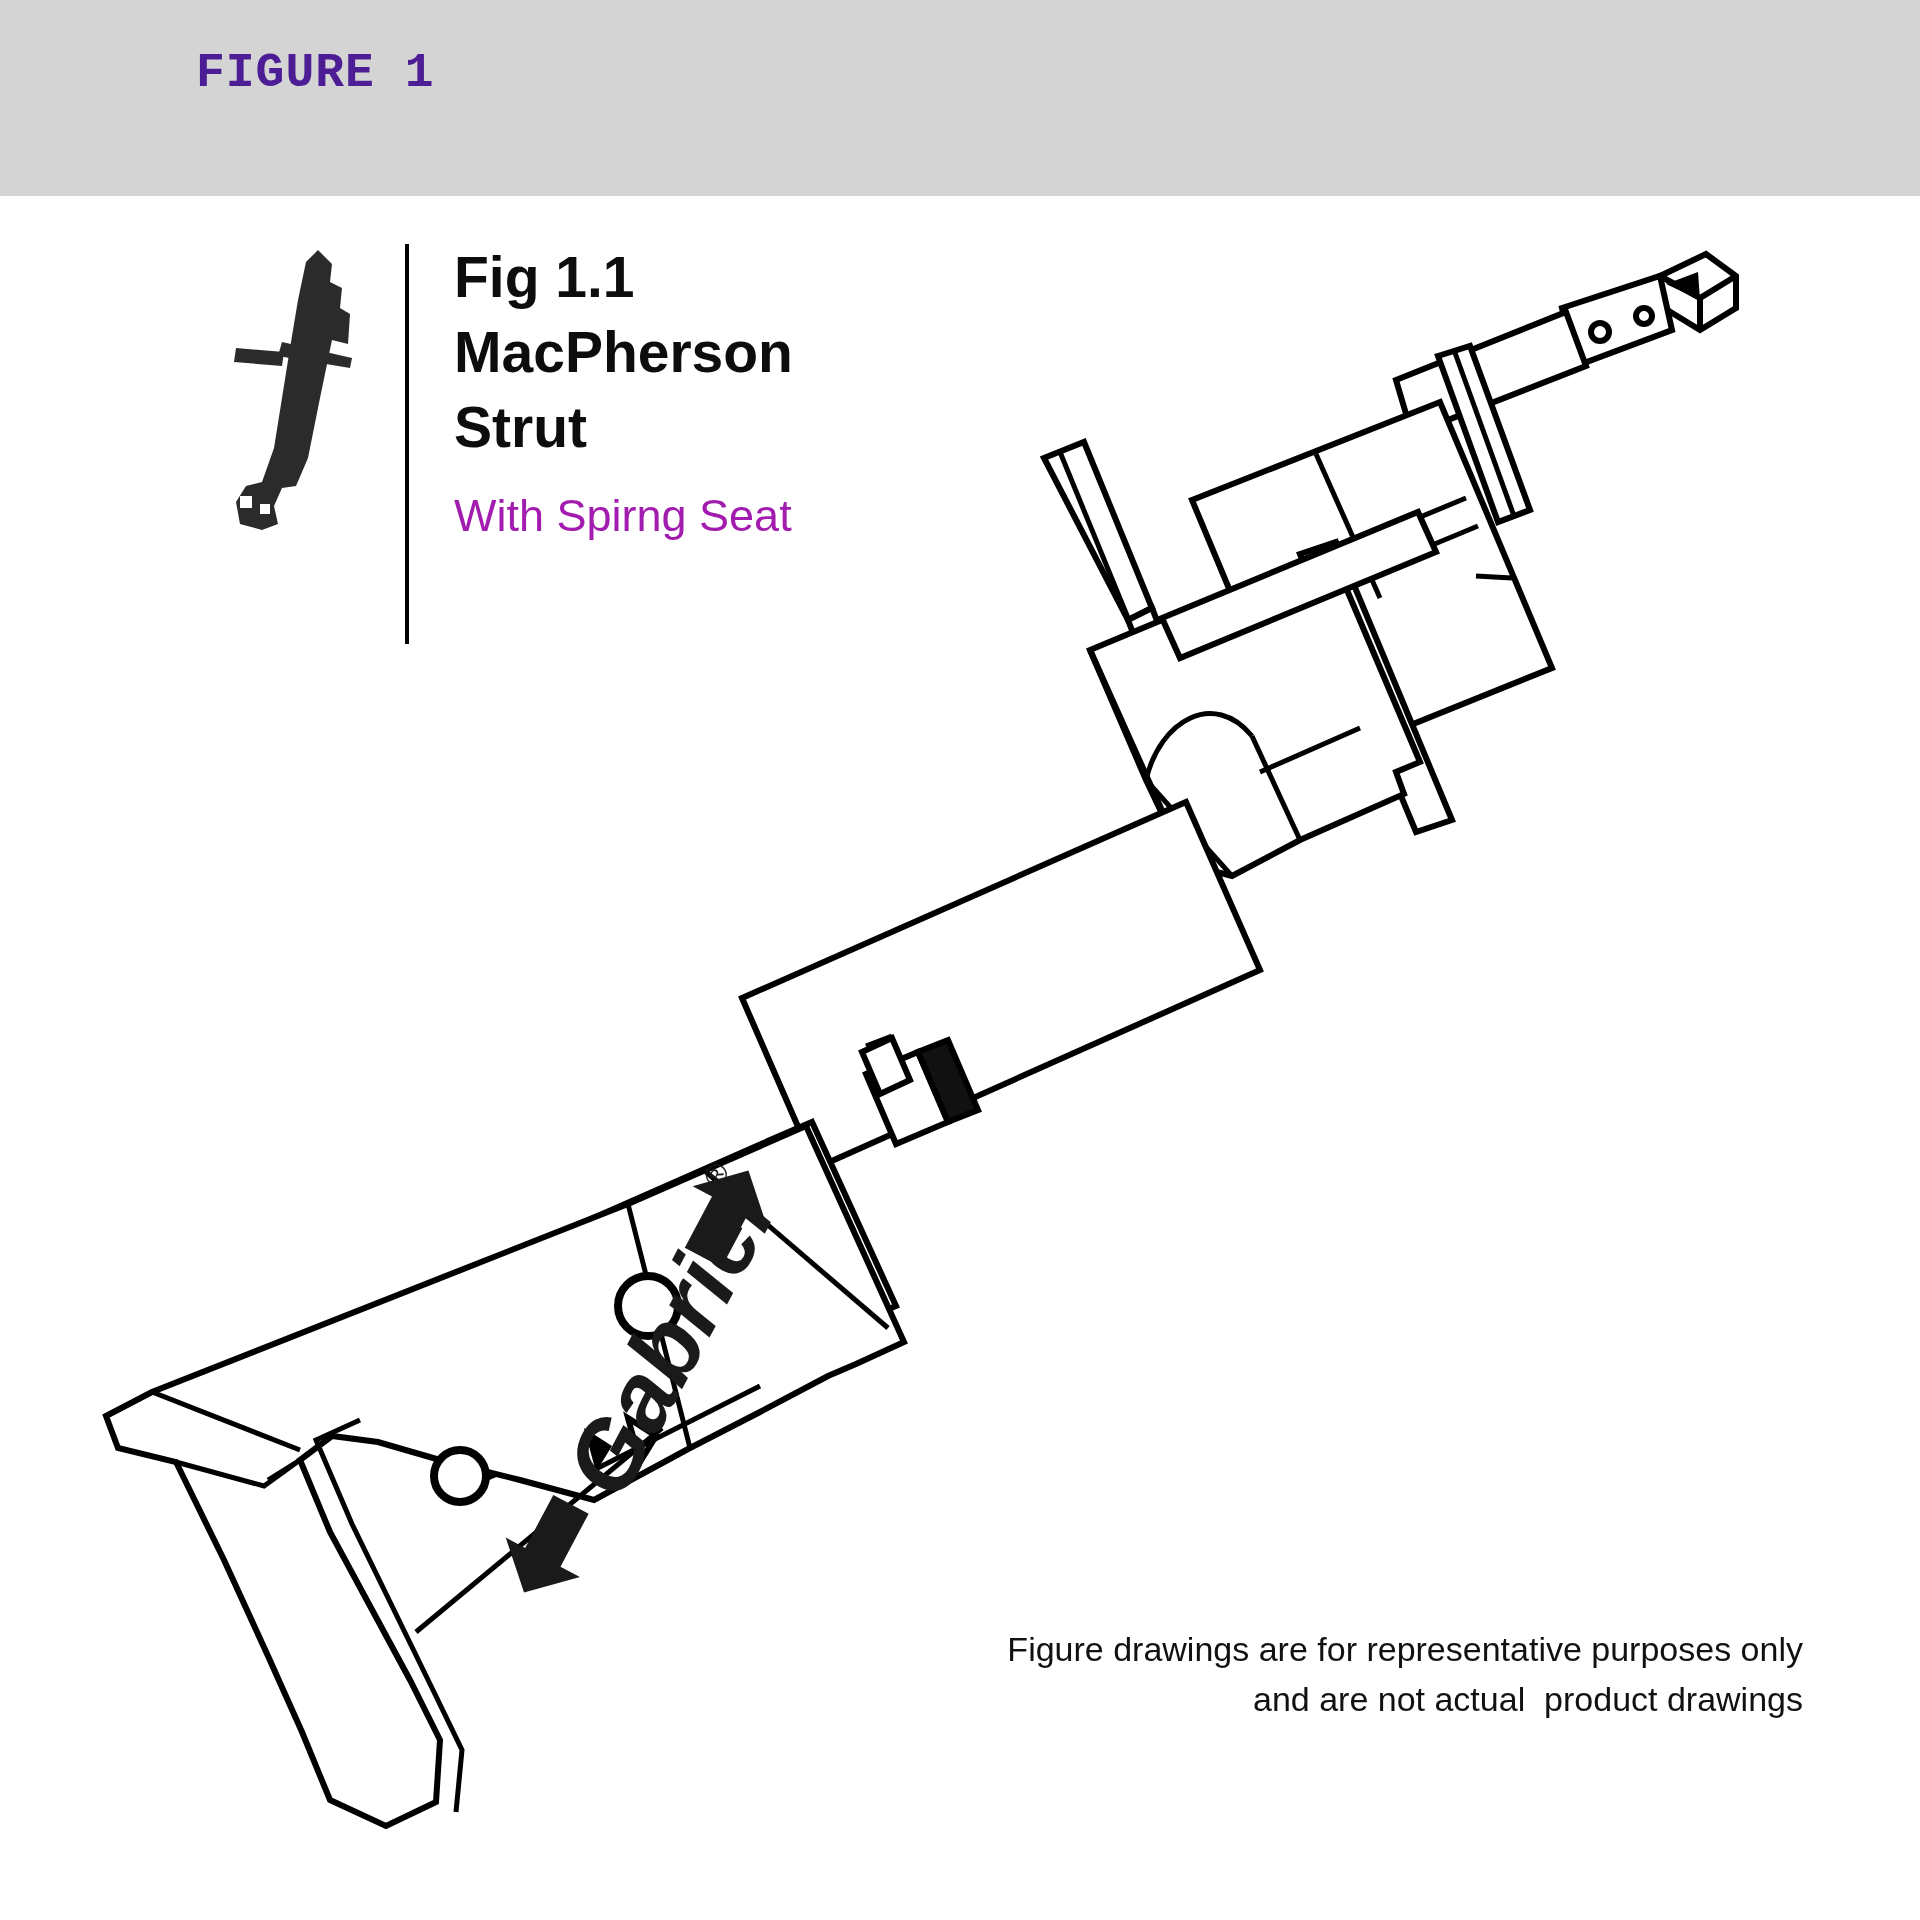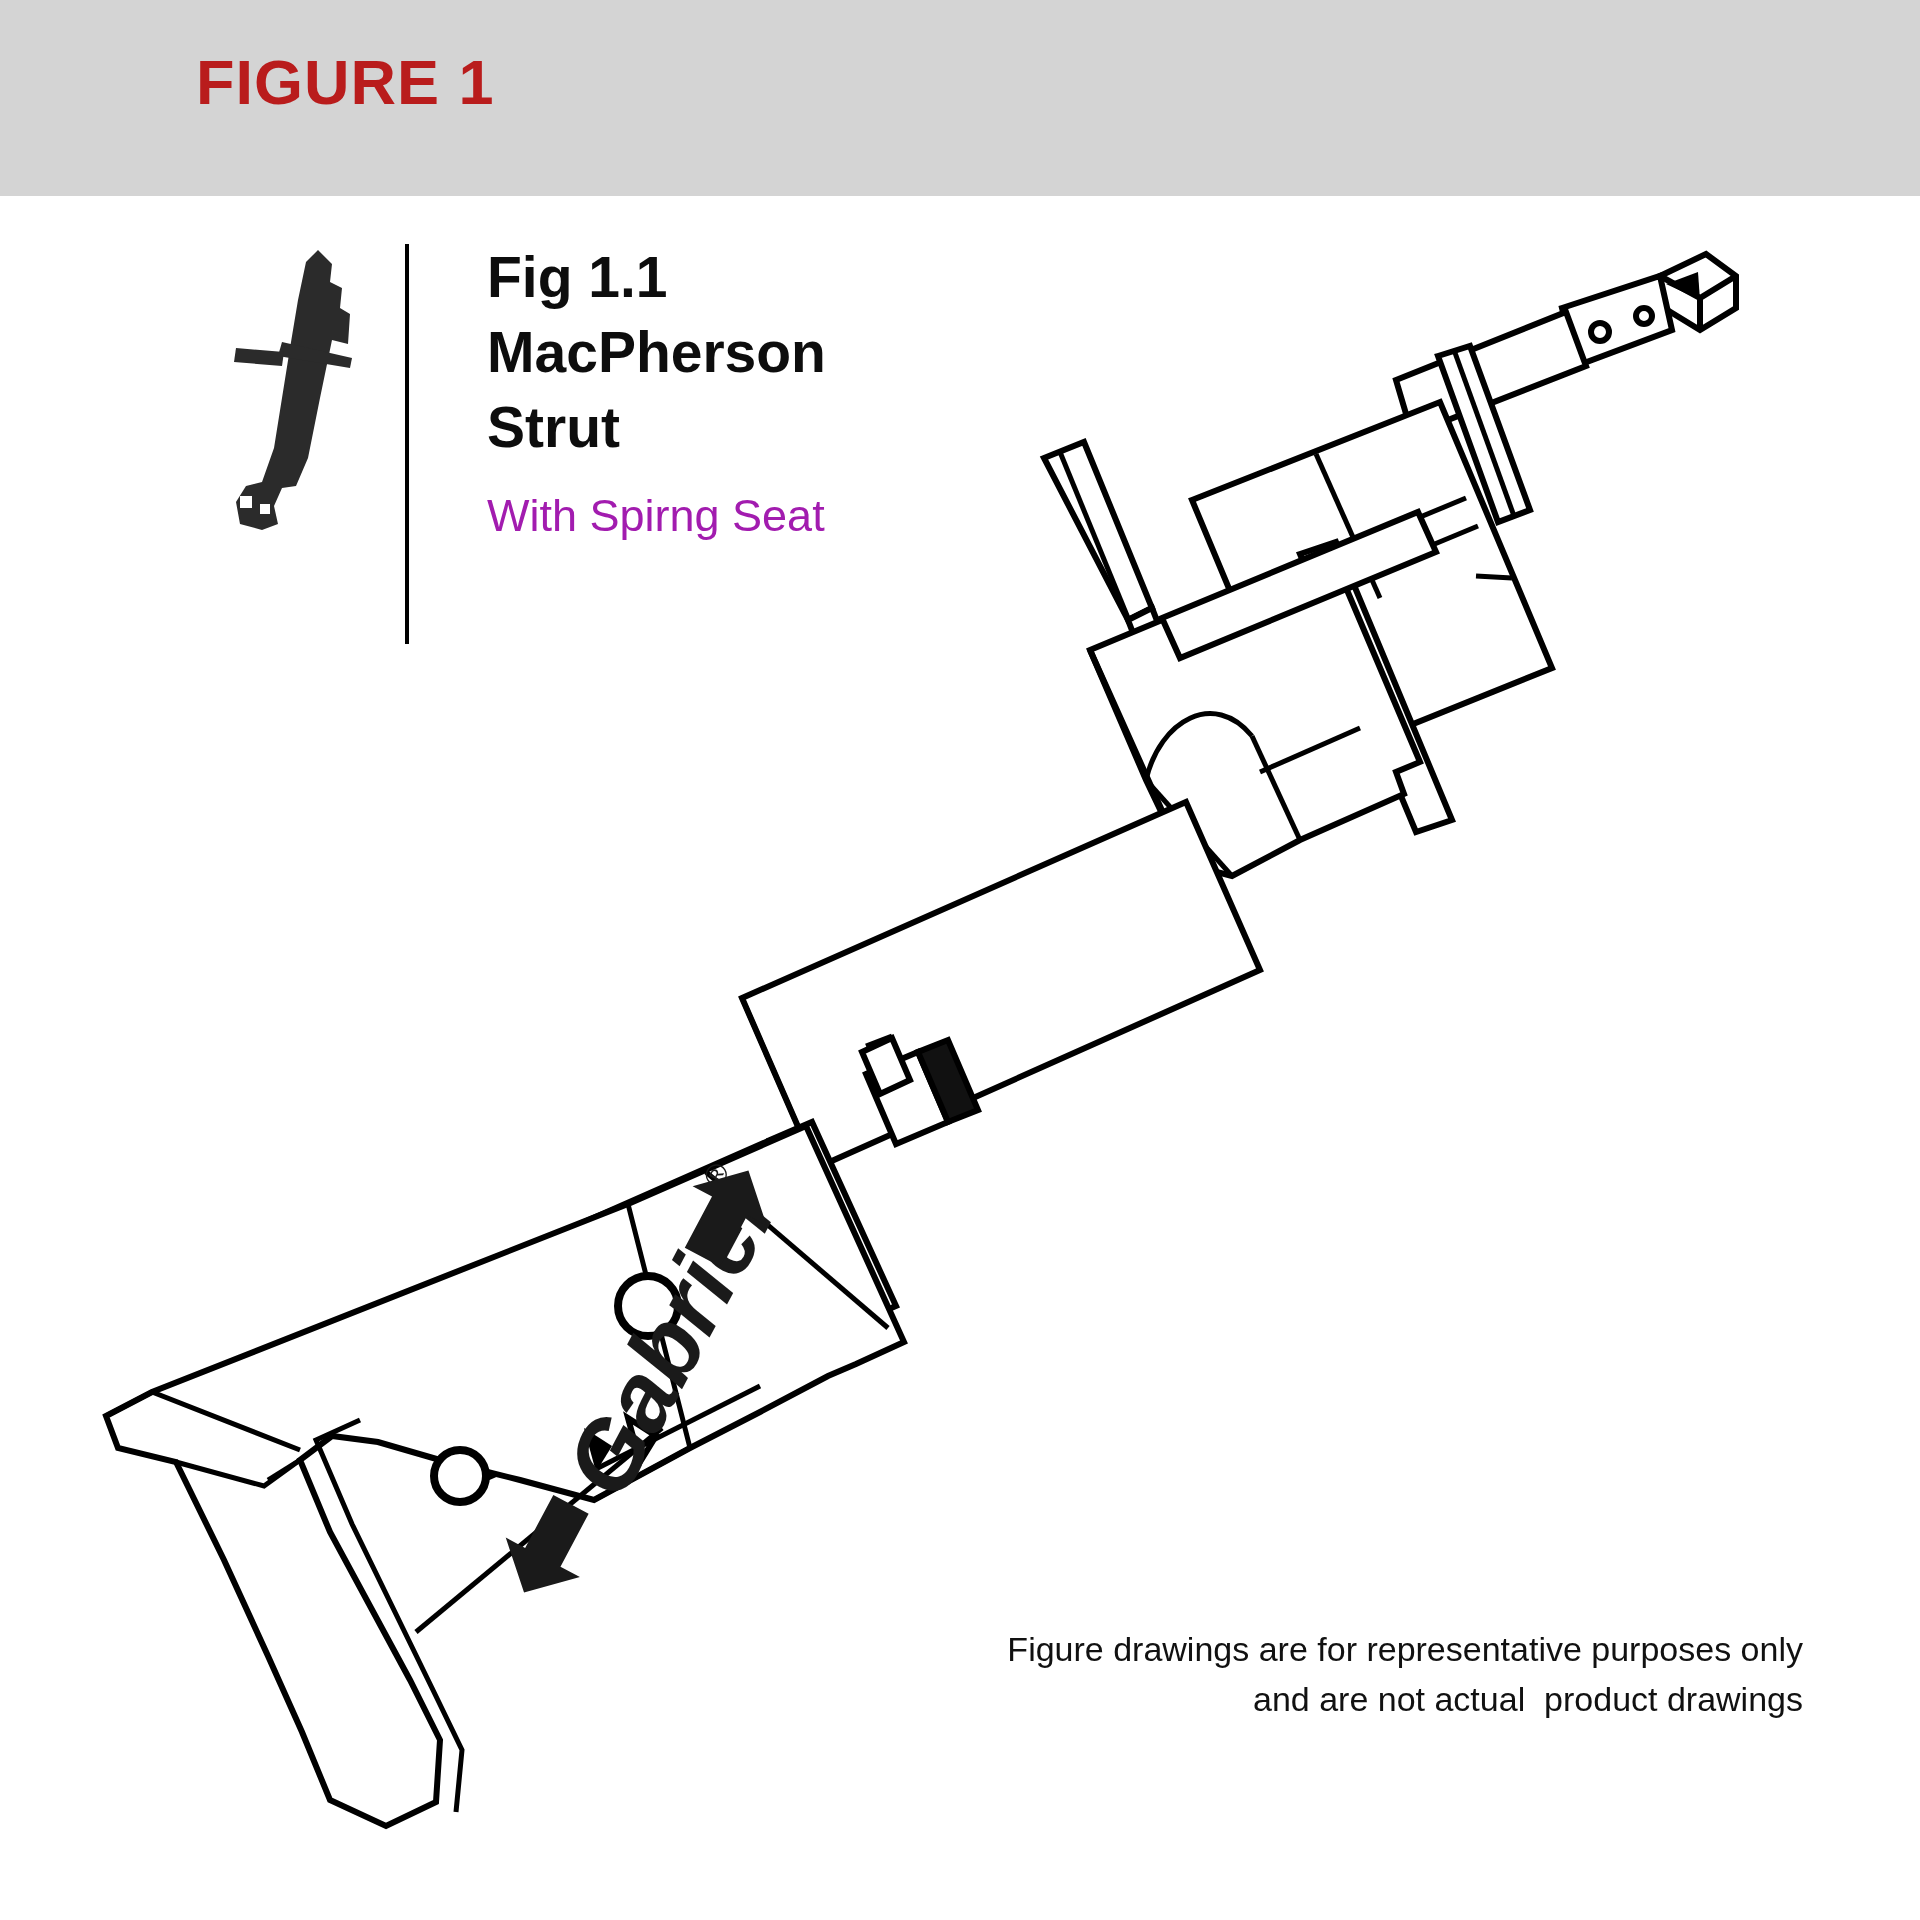--- a/index.html
+++ b/index.html
@@ -21,25 +21,25 @@
     left: 0;
     top: 0;
     width: 1920px;
     height: 196px;
     background: #d4d4d4;
   }
   .header-title {
     position: absolute;
     left: 196px;
     top: 46px;
-    font-size: 63px;
+    font-size: 48px;
     font-weight: bold;
     letter-spacing: 1px;
-    color: #b91c1c;
-    font-family: Liberation Sans, sans-serif;
+    color: #4c1d95;
+    font-family: Liberation Mono, monospace;
   }
 
   
   .legend {
     position: absolute;
     left: 222px;
     top: 248px;
     width: 760px;
     height: 400px;
   }
@@ -56,21 +56,20 @@
     top: -4px;
     width: 4px;
     height: 400px;
     background: #000000;
   }
   .legend-text {
     position: absolute;
     left: 232px;
     top: -8px;
     width: 520px;
-    margin-left: 33px;
   }
   .legend-title {
     font-size: 57px;
     font-weight: bold;
     line-height: 1.32;
     color: #0d0d0d;
     letter-spacing: 0px;
   }
   .legend-sub {
     margin-top: 24px;

